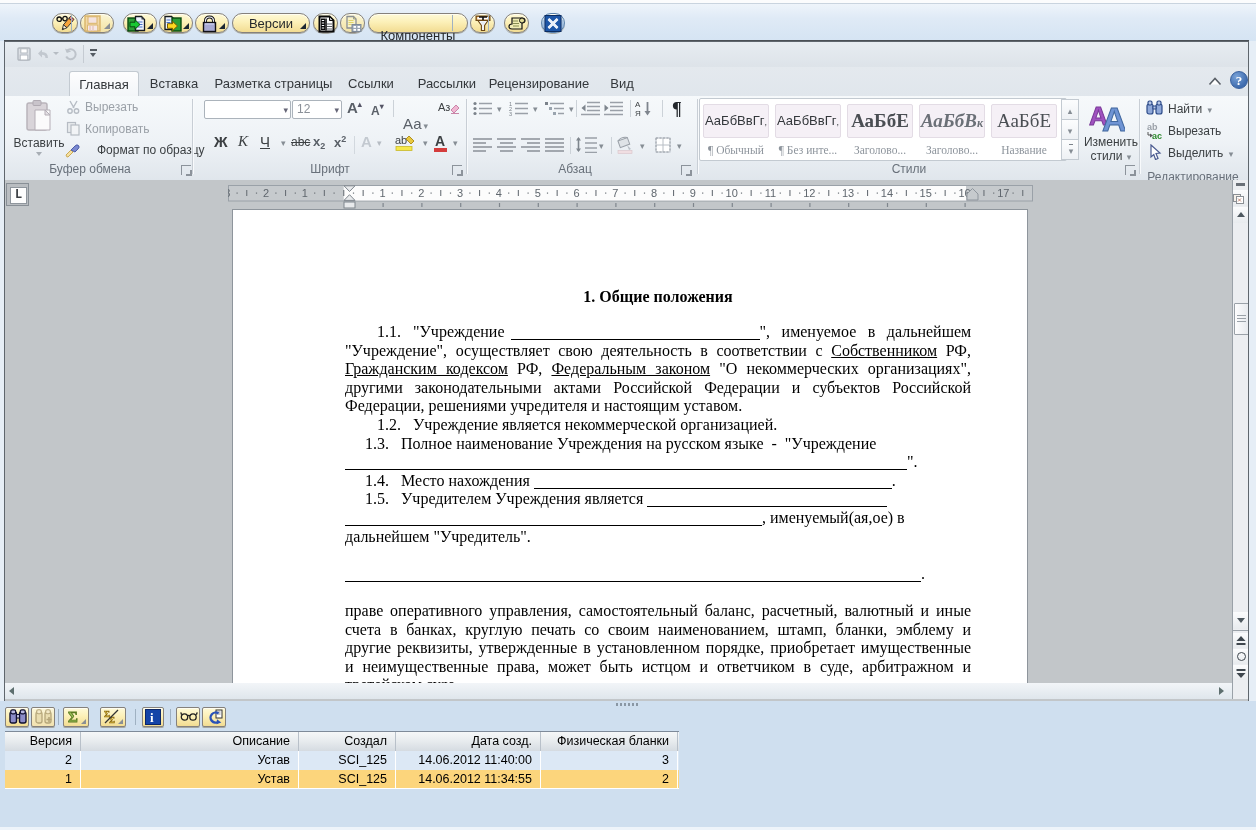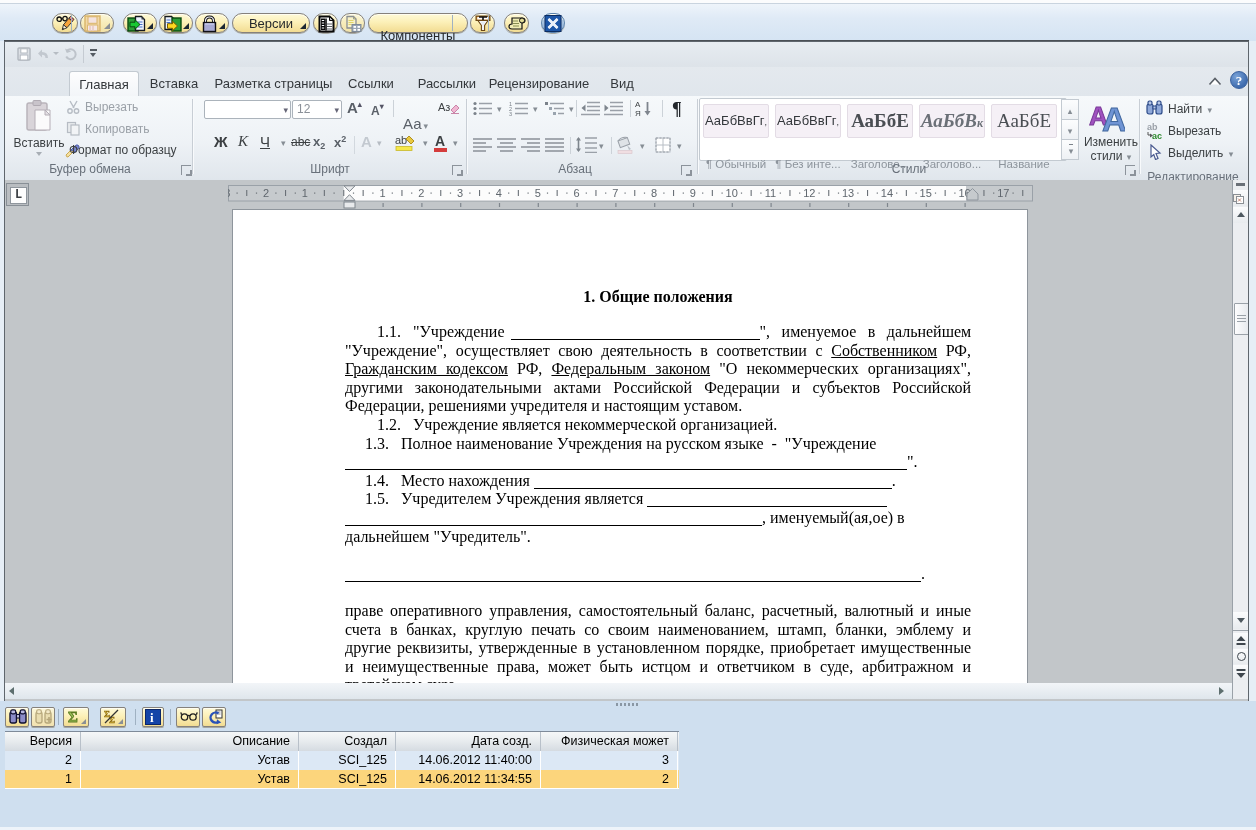--- a/index.html
+++ b/index.html
@@ -44,21 +44,21 @@
 .gtxt2{font-size:12px;color:#3c4043;}
 .combo{height:17px;background:#fff;border:1px solid #abb3bb;border-radius:2px;
   font-size:12px;color:#3c4043;line-height:16px;}
 .combo:after{content:"▾";position:absolute;right:2px;top:1px;font-size:9px;color:#667;}
 .fbig{font-size:14px;color:#3c4043;font-weight:bold;}
 .fbig .sup{font-size:8px;vertical-align:6px;color:#556;}
 .f2{font-size:14px;color:#3c4043;}
 .da{font-size:9px;color:#868d94;margin-left:2px;}
 .sitem{top:8px;width:66px;height:47px;text-align:center;}
 .sprev{height:32px;line-height:31px;background:#f5f0f6;border:1px solid #e3dce5;border-radius:2px;overflow:hidden;white-space:nowrap;}
-.slab{font-size:11.5px;color:#8d949c;margin-top:20px;white-space:nowrap;overflow:hidden;}
+.slab{font-size:11.5px;color:#8d949c;margin-top:6px;white-space:nowrap;overflow:hidden;font-family:Liberation Serif, serif;}
 .sscr{width:16px;height:19px;background:linear-gradient(#fcfdfe,#eef1f4);border:1px solid #c3cad1;
   text-align:center;line-height:17px;}
 
 #docarea{position:absolute;left:0;top:138px;width:1243px;height:503px;background:#c2c6c9;overflow:hidden;}
 #page{position:absolute;left:227px;top:29px;width:796px;height:474px;background:#fff;
   border:1px solid #8e959c;border-bottom:none;box-sizing:border-box;overflow:hidden;}
 .tl{position:absolute;left:112px;width:626px;font-family:"Liberation Serif",serif;
   font-size:16px;line-height:18.6px;color:#000;white-space:nowrap;}
 .tl.j{white-space:normal;text-align:justify;text-align-last:justify;}
 .tl.tc{text-align:center;white-space:normal;}
@@ -270,21 +270,21 @@
     <div class="abs gtxt" style="left:80px;top:4px;">Вырезать</div>
     <svg class="abs" style="left:61px;top:25px;" width="15" height="15" viewBox="0 0 15 15">
       <rect x="1.5" y="1.5" width="8" height="10" fill="#e8ebee" stroke="#b6bcc4" stroke-width="1.2"></rect>
       <rect x="5" y="4" width="8" height="10" fill="#f2f4f6" stroke="#b6bcc4" stroke-width="1.2"></rect>
     </svg>
     <div class="abs gtxt" style="left:80px;top:26px;">Копировать</div>
     <svg class="abs" style="left:59px;top:45px;" width="17" height="17" viewBox="0 0 17 17">
       <path d="M2 14 L7 9 L9 11 L4 16 Q2.5 16.5 2 14Z" fill="#f5e0a0" stroke="#caa955"></path>
       <path d="M7 9 L11 5 Q13 3 14.5 4.5 Q16 6 14 8 L11 11 Z" fill="#7a88d0" stroke="#4d5da8"></path>
     </svg>
-    <div class="abs gtxt" style="left:64px;top:47px;color:#3c4043;">Формат по образцу</div>
+    <div class="abs gtxt" style="left:92px;top:47px;color:#3c4043;">Формат по образцу</div>
     <div class="glabel" style="left:25px;width:120px;">Буфер обмена</div>
     <div class="dlg" style="left:176px;"></div>
     <div class="gsep" style="left:187px;"></div>
 
     <div class="abs combo" style="left:199px;top:4px;width:85px;"></div>
     <div class="abs combo" style="left:287px;top:4px;width:48px;"><span style="margin-left:4px;color:#8a9098;">12</span></div>
     <div class="abs fbig" style="left:342px;top:3px;font-size:15px;color:#5a6068;">А<span class="sup">▴</span></div>
     <div class="abs fbig" style="left:366px;top:6px;font-size:12px;color:#5a6068;">А<span class="sup">▾</span></div>
     <div class="abs" style="left:388px;top:4px;width:1px;height:17px;background:#ccd2d8;"></div>
     <div class="abs" style="left:398px;top:19px;font-size:15px;color:#5a6068;text-align:right;">Аа<span class="da">▾</span></div>
@@ -690,21 +690,21 @@
       <path d="M10.5 15.2 L15.3 13.5 L11 10.2 Z" fill="#2a52b8"></path>
     </svg>
   </div>
 
   <div id="vtab">
     <div class="vrow vhead" style="top:0;">
       <div class="vc" style="left:0;width:76px;">Версия</div>
       <div class="vc" style="left:76px;width:218px;">Описание</div>
       <div class="vc" style="left:294px;width:97px;">Создал</div>
       <div class="vc" style="left:391px;width:145px;">Дата созд.</div>
-      <div class="vc" style="left:536px;width:137px;">Физическая может</div>
+      <div class="vc" style="left:536px;width:137px;">Физическая бланки</div>
     </div>
     <div class="vrow r1" style="top:19px;">
       <div class="vc" style="left:0;width:76px;">2</div>
       <div class="vc" style="left:76px;width:218px;">Устав</div>
       <div class="vc" style="left:294px;width:97px;">SCI_125</div>
       <div class="vc" style="left:391px;width:145px;">14.06.2012 11:40:00</div>
       <div class="vc" style="left:536px;width:137px;">3</div>
     </div>
     <div class="vrow r2" style="top:37.5px;">
       <div class="vc" style="left:0;width:76px;">1</div>

